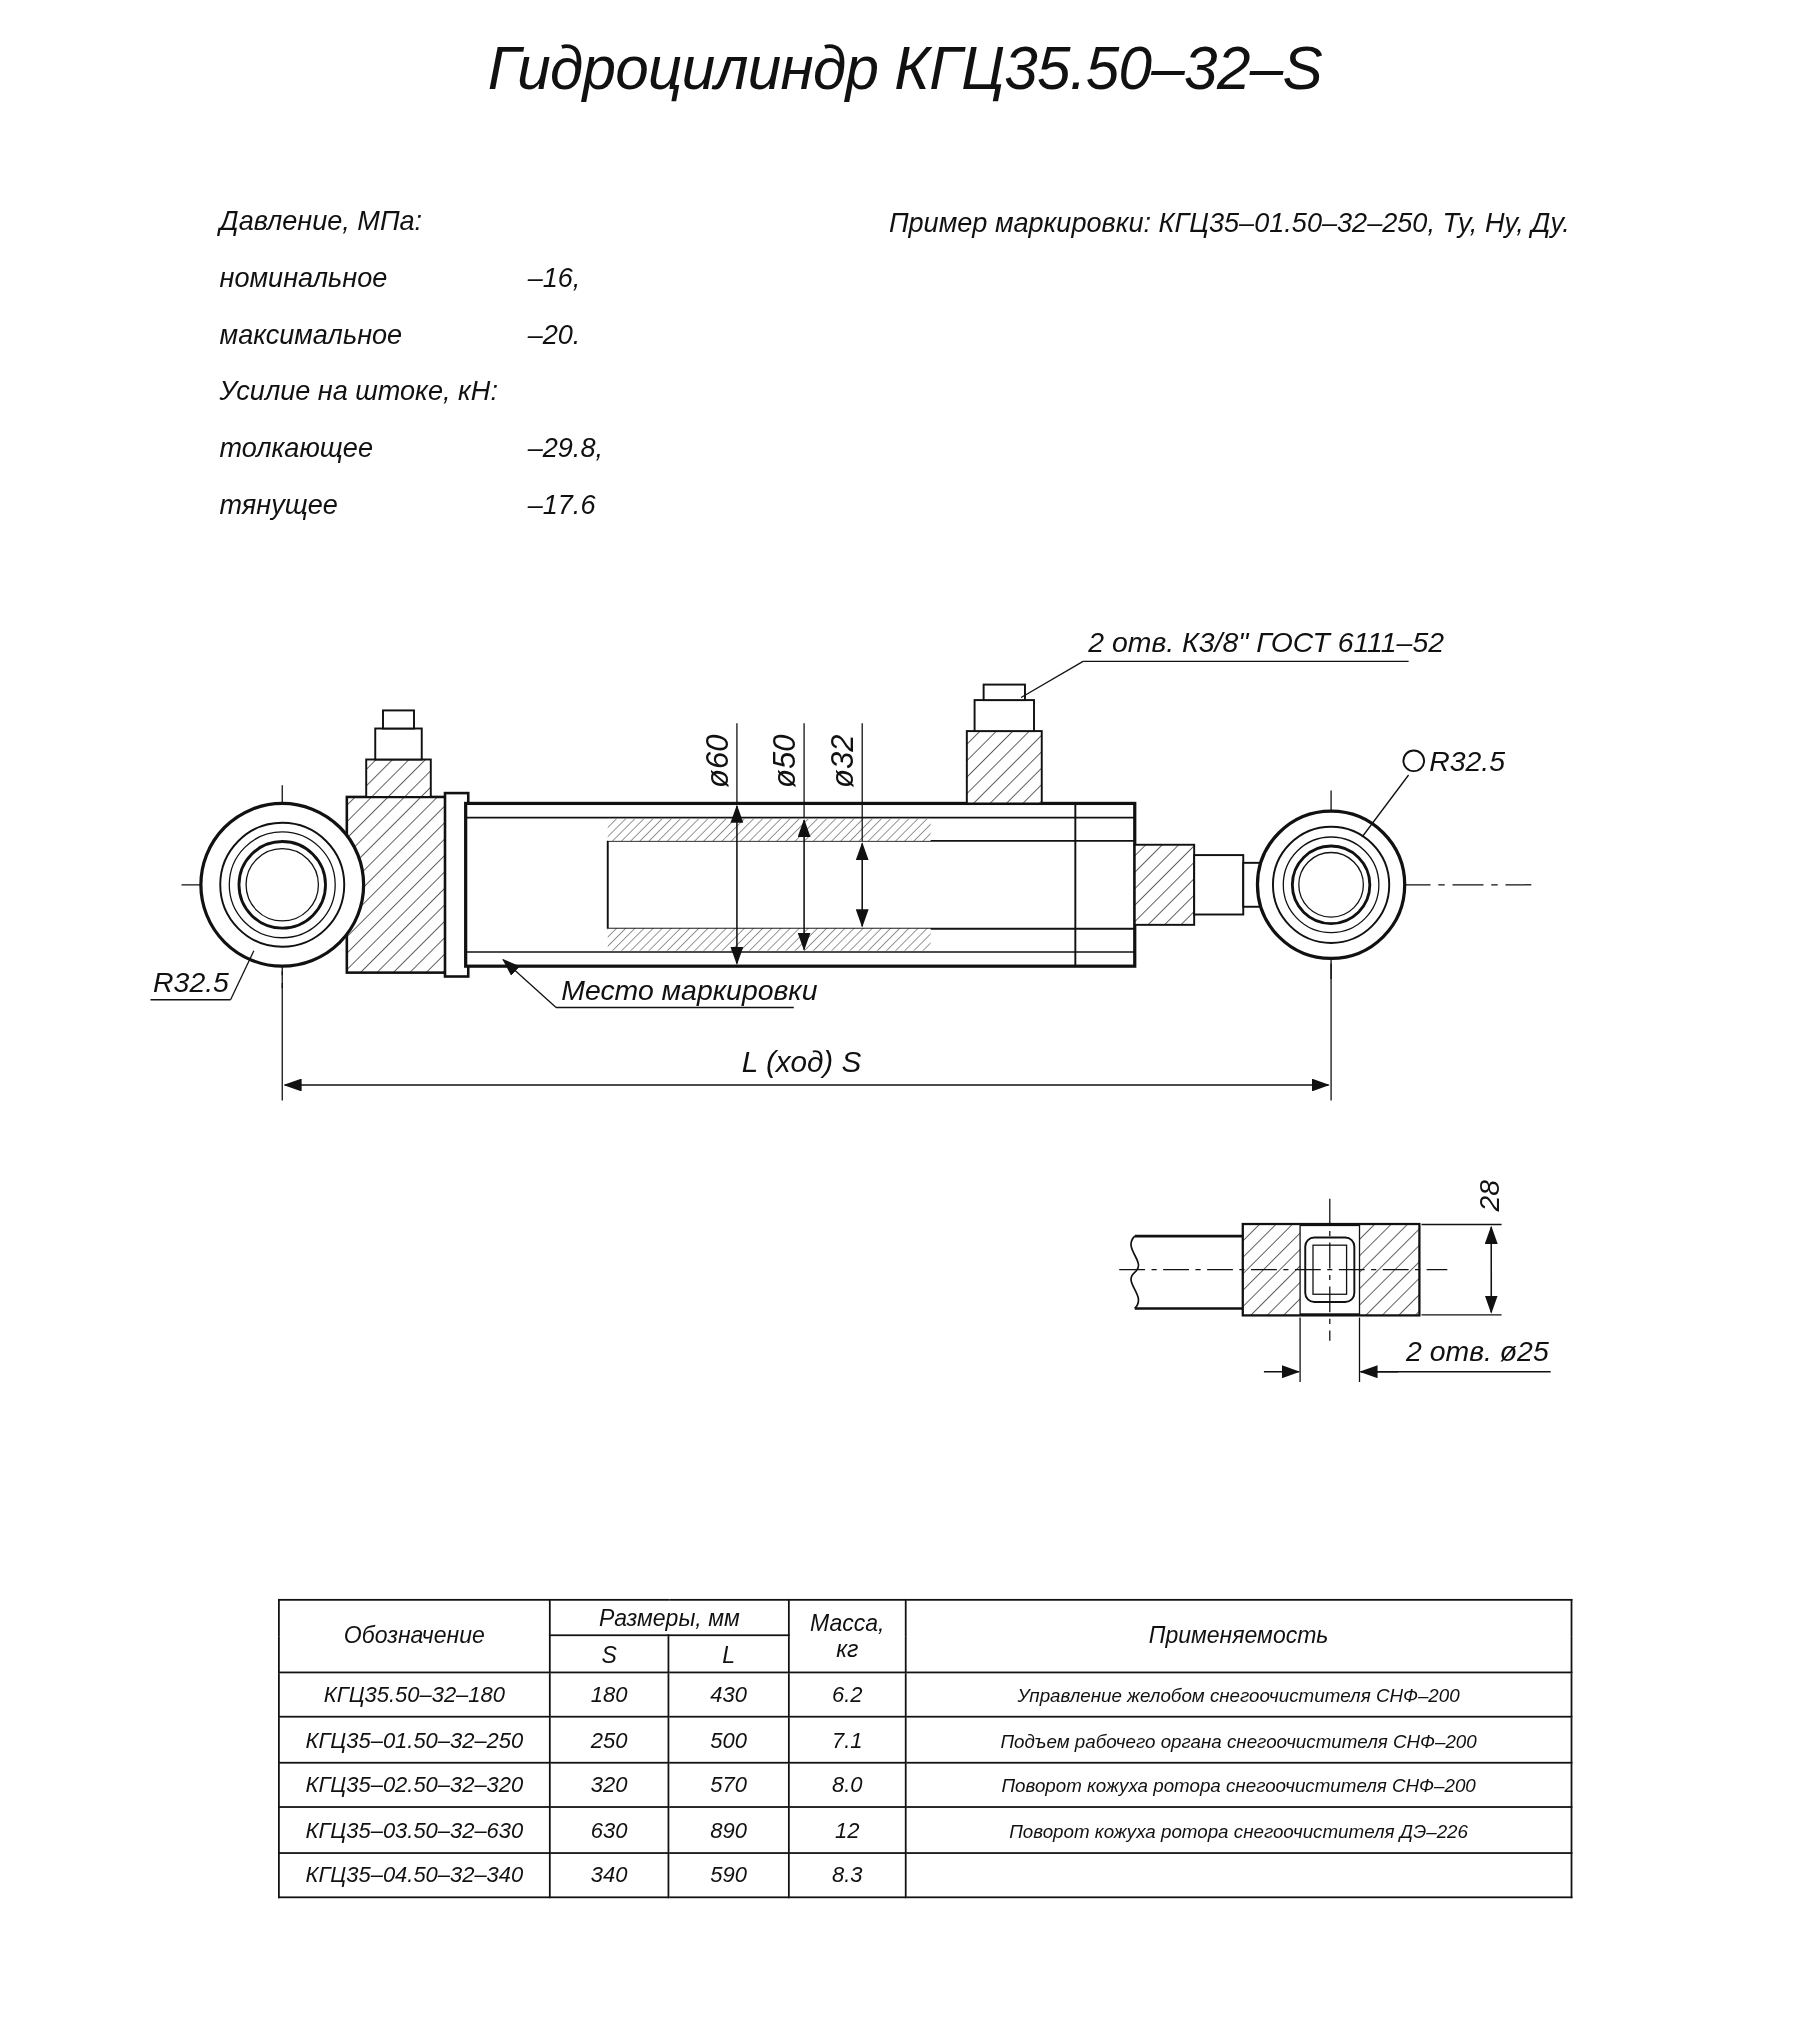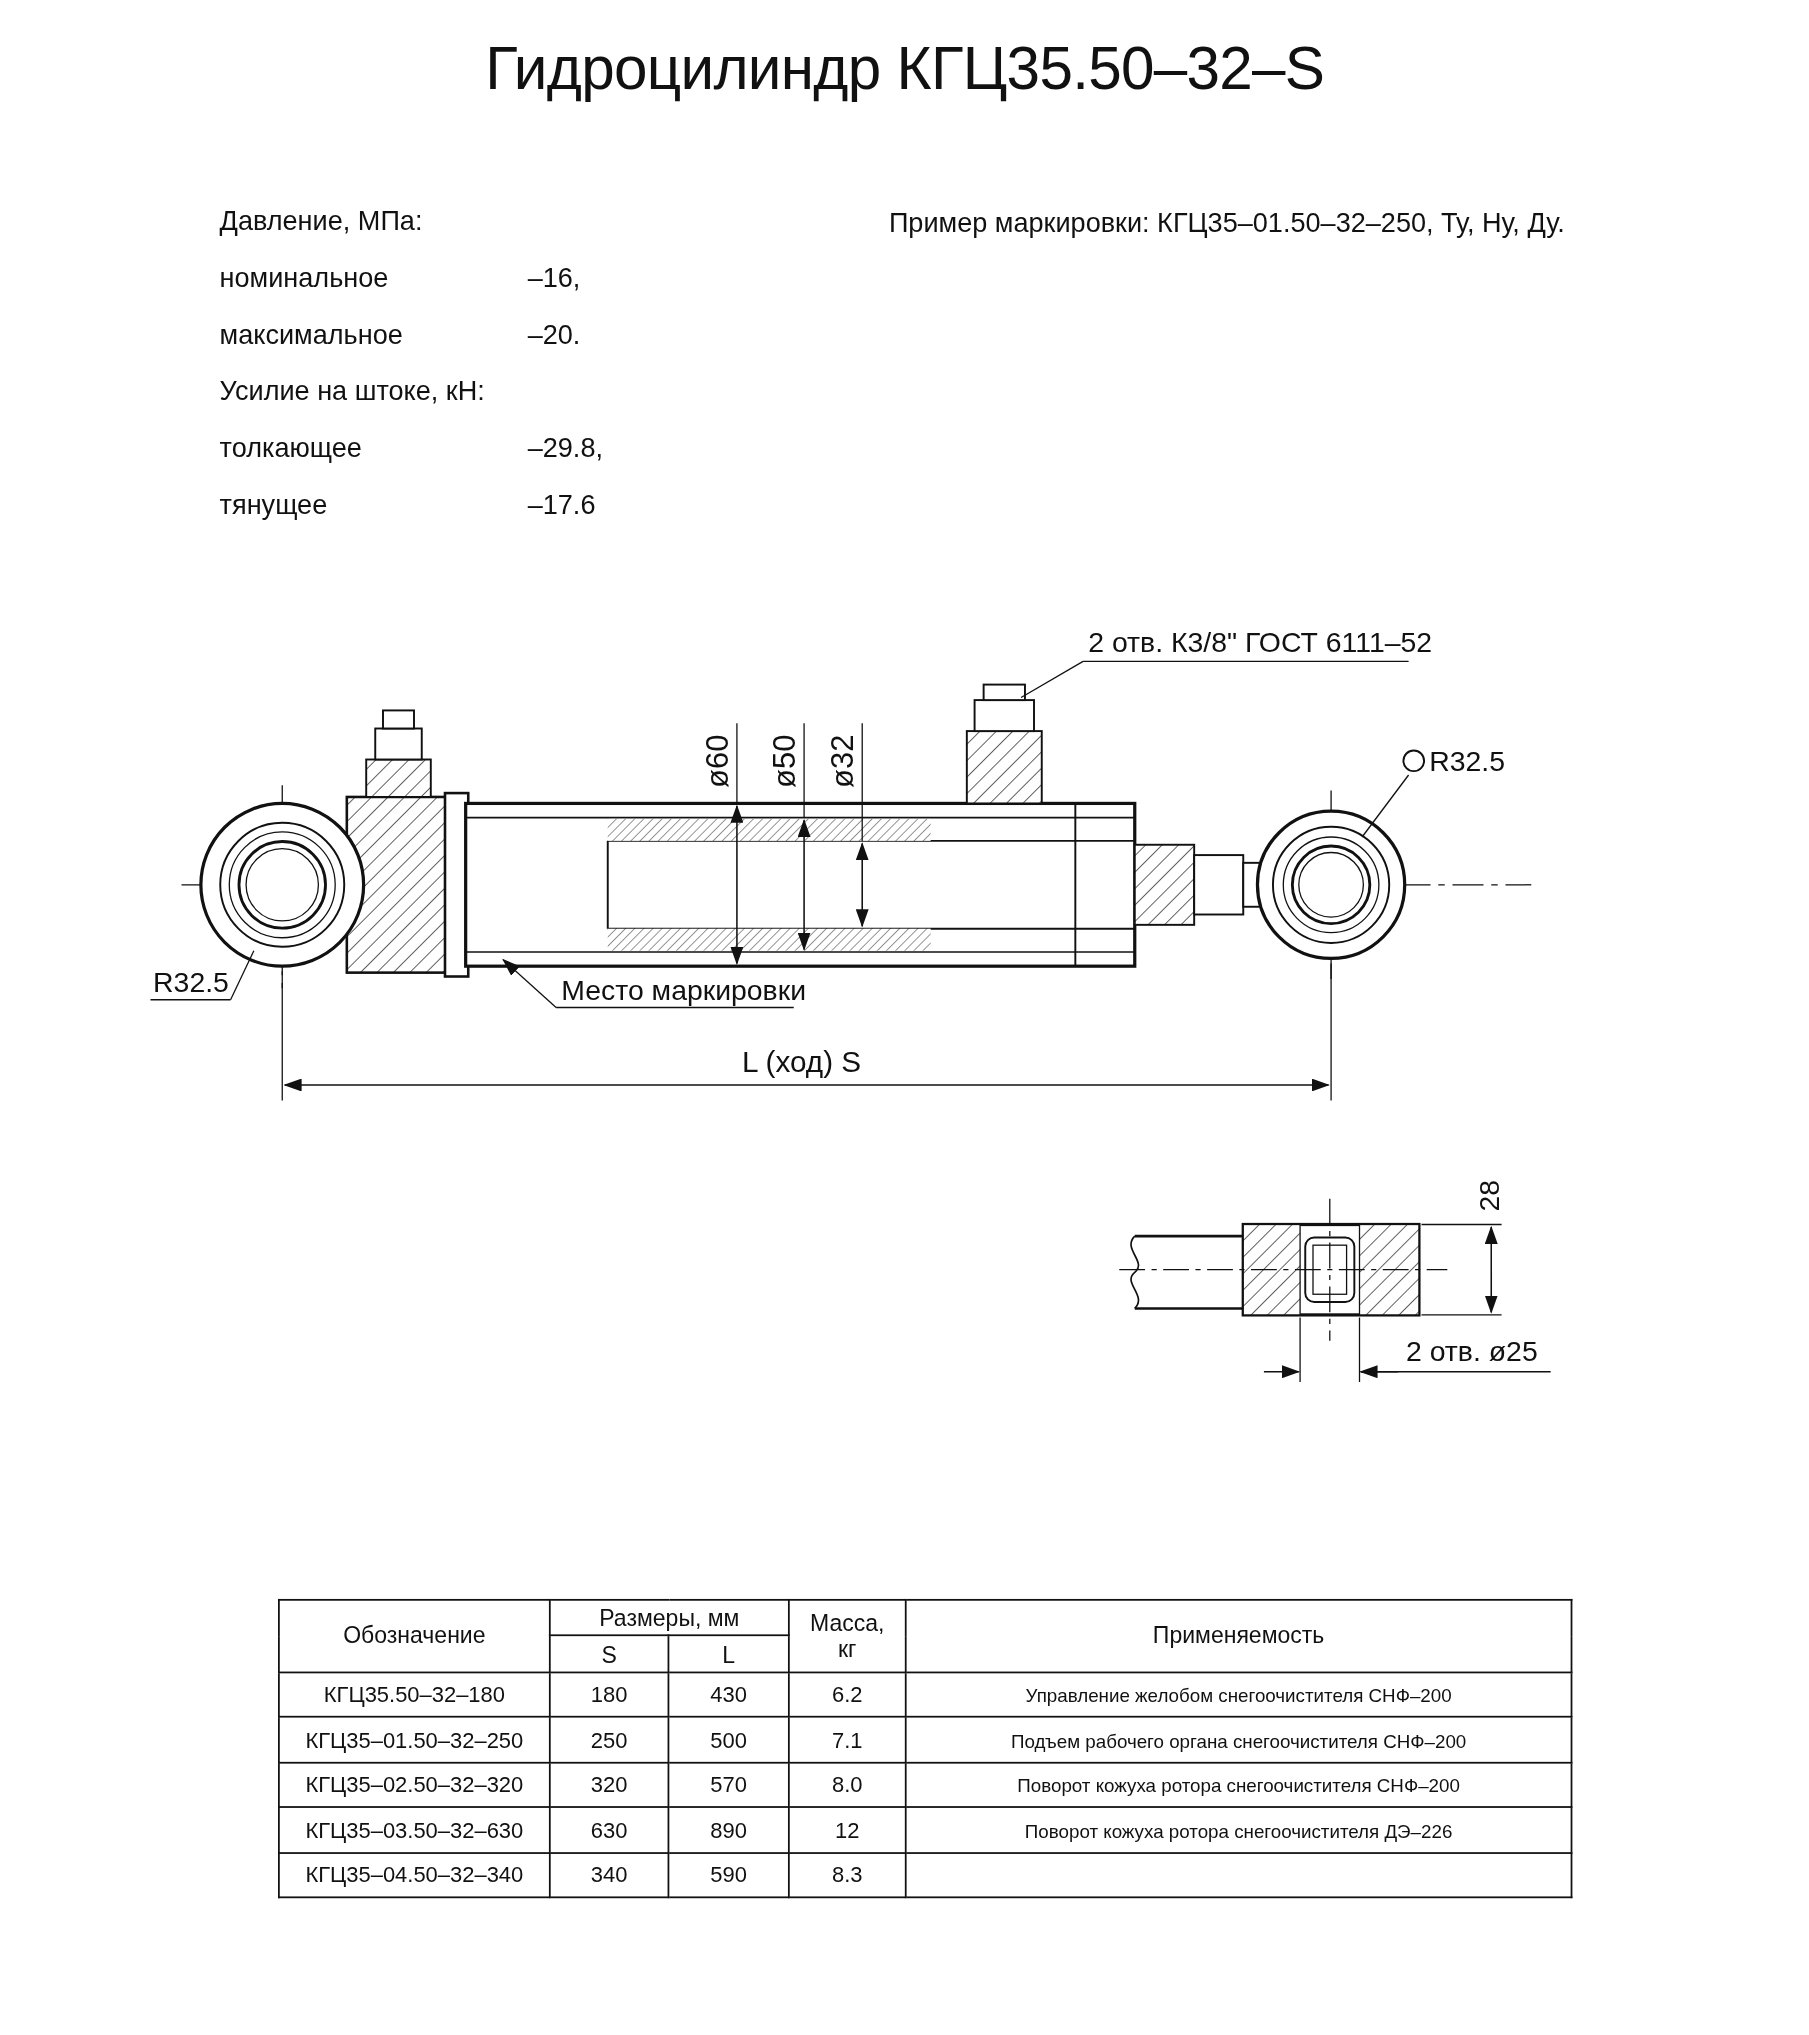--- a/index.html
+++ b/index.html
@@ -1,18 +1,18 @@
 <!DOCTYPE html>
 <html style="font-size:11.7px"><head>
 <meta charset="utf-8">
 <style>
   html, body { margin:0; padding:0; background:#fff; }
   .viewport {
     position:relative; width:1809px; height:2035px;
-    overflow:hidden; background:#fff;
+    overflow:hidden; background:#fff;font-style:italic;
   }
   .page {
     position:absolute; top:0; left:0;
     width:1022px; height:1149px;
     transform:scale(1.770714); transform-origin:0 0;
     font-family:"Liberation Sans", sans-serif;
     color:#111; background:#fff;
   }
   .title {
     position:absolute; top:19px; left:0; width:100%;

